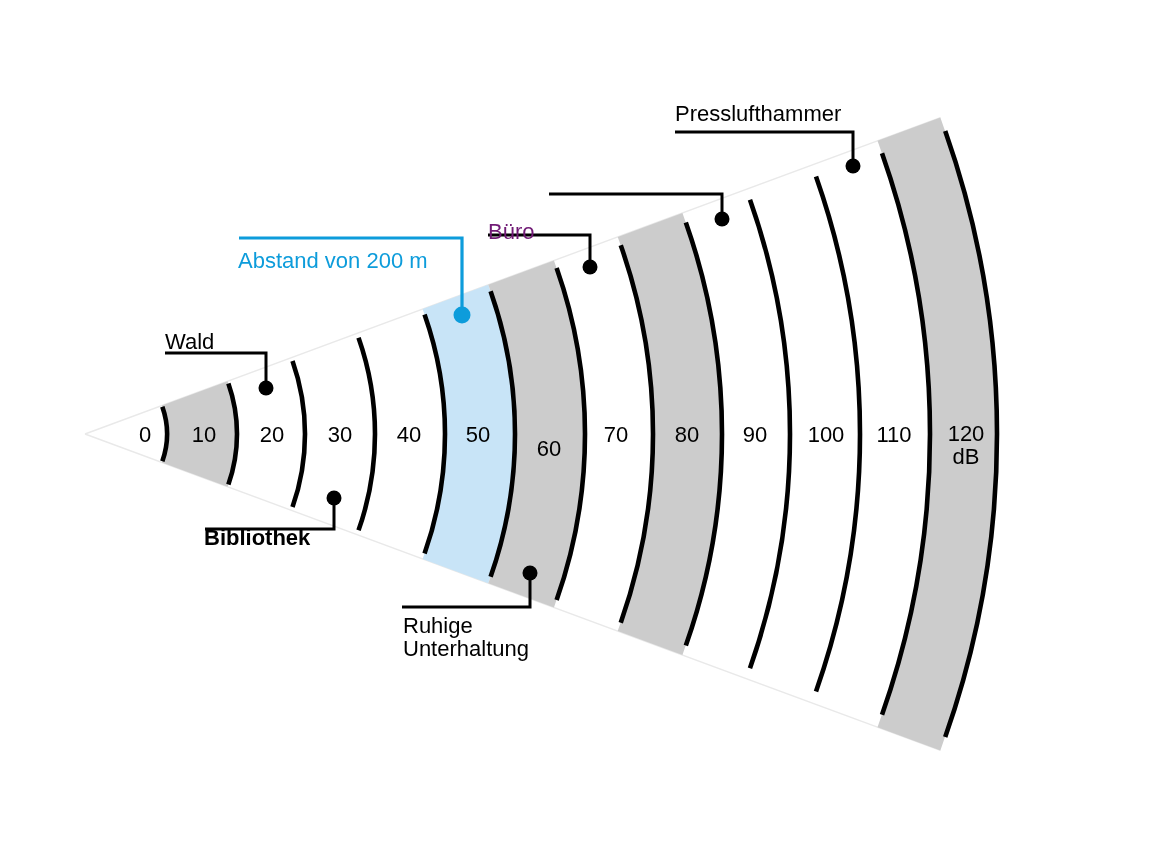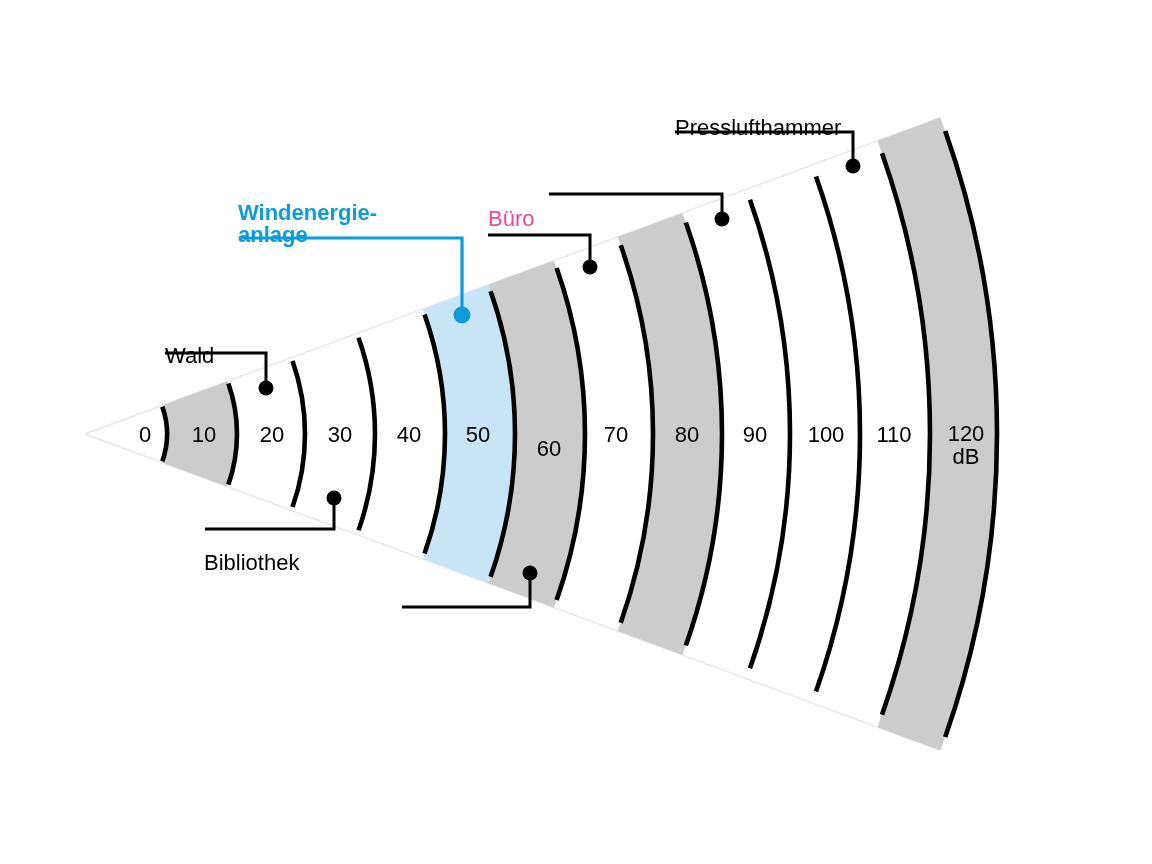--- a/index.html
+++ b/index.html
@@ -2,21 +2,21 @@
 <html><head>
 <meta charset="utf-8">
 <style>
   html,body{margin:0;padding:0;background:#ffffff;}
   body{width:1152px;height:864px;font-family:"Liberation Sans",sans-serif;}
   .stage{position:relative;width:1152px;height:864px;overflow:hidden;background:#ffffff;}
   .stage svg{position:absolute;left:0;top:0;}
   .labels{position:absolute;left:0;top:0;width:100%;height:100%;pointer-events:none;}
   .tick{position:absolute;transform:translate(-50%,-50%);font-size:22px;line-height:23px;
         color:#000;text-align:center;white-space:nowrap;}
-  .tblock{position:absolute;font-size:22px;line-height:23px;color:#000;white-space:nowrap;margin-top:14px;}
+  .tblock{position:absolute;font-size:22px;line-height:23px;color:#000;white-space:nowrap;}
   .tblock span{display:block;}
   .tblock.bold{font-weight:bold;line-height:22px;}
 </style>
 </head>
 <body>
 
 <div class="stage">
   <svg width="1152" height="864" viewBox="0 0 1152 864" xmlns="http://www.w3.org/2000/svg">
       <line x1="85" y1="434" x2="940.3547083660507" y2="117.5946857651906" stroke="#e9e9e9" stroke-width="1.4"></line>
       <line x1="85" y1="434" x2="940.3547083660507" y2="750.4053142348093" stroke="#e9e9e9" stroke-width="1.4"></line>
@@ -90,29 +90,30 @@
       <div class="tick" style="left: 894px; top: 434px;">
         <span style="display: block;">110</span>
       </div>
       <div class="tick" style="left: 966px; top: 445px;">
         <span style="display: block;">120</span>
         <span style="display: block;">dB</span>
       </div>
       <div class="tblock" style="left: 165px; top: 330px; color: rgb(0, 0, 0);">
         <span>Wald</span>
       </div>
-      <div class="tblock" style="left: 204px; top: 537px; color: rgb(0, 0, 0);">
+      <div class="tblock" style="left: 204px; top: 526px; color: rgb(0, 0, 0); font-weight: bold;">
         <span>Bibliothek</span>
       </div>
-      <div class="tblock" style="left: 488px; top: 193px; color: #ec4899;">
+      <div class="tblock" style="left: 403px; top: 614px; color: rgb(0, 0, 0);">
+        <span>Ruhige</span>
+        <span>Unterhaltung</span>
+      </div>
+      <div class="tblock" style="left: 488px; top: 220px; color: #701a75;">
         <span>Büro</span>
       </div>
       <div class="tblock" style="left: 675px; top: 102px; color: rgb(0, 0, 0);">
         <span>Presslufthammer</span>
       </div>
-      <div class="tblock bold" style="left: 238px; top: 188px; color: rgb(13, 156, 219);">
-        <span>Windenergie-</span>
-        <span>anlage</span>
-      </div>
       <div class="tblock" style="left: 238px; top: 249px; color: rgb(13, 156, 219);">
+        <span>Abstand von 200 m</span>
       </div>
     </div>
 </div>
 
 </body></html>

